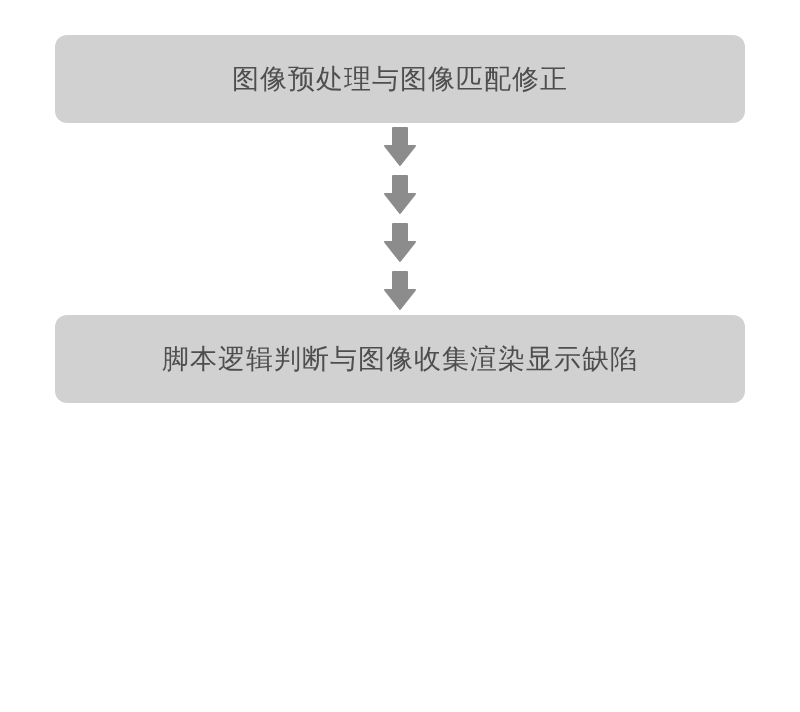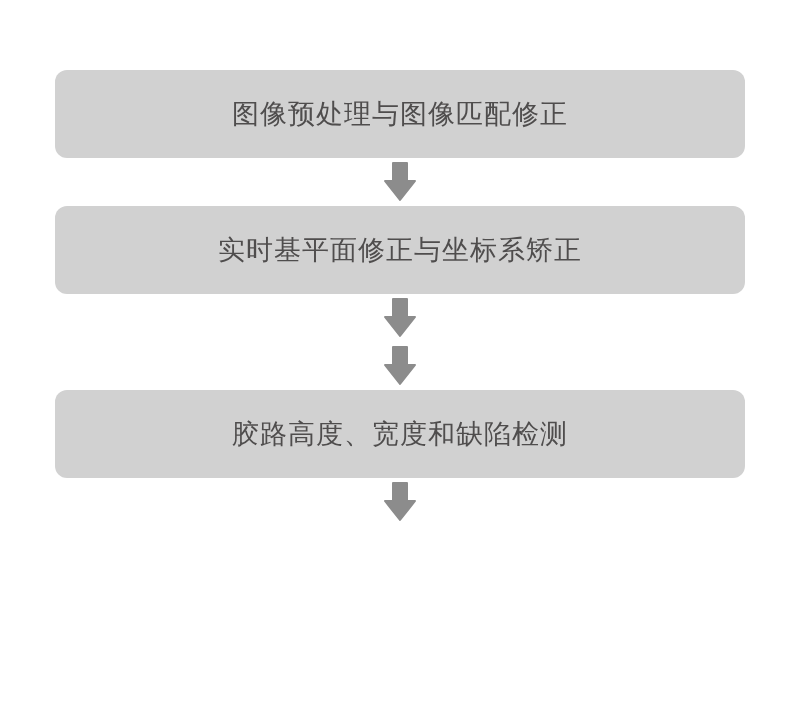--- a/index.html
+++ b/index.html
@@ -12,21 +12,21 @@
     height: 712px;
     font-family: "Liberation Sans", "DejaVu Sans", sans-serif;
     overflow: hidden;
   }
   .flow {
     width: 800px;
     height: 712px;
     display: flex;
     flex-direction: column;
     align-items: center;
-    padding-top: 70px;
+    padding-top: 35px;
     box-sizing: border-box;
   }
   .flow-box {
     width: 690px;
     height: 88px;
     background: #d1d1d1;
     border-radius: 12px;
     display: flex;
     align-items: center;
     justify-content: center;
@@ -59,41 +59,38 @@
   <div class="flow-box">
     <span class="label">图像预处理与图像匹配修正</span>
   </div>
 
   <div class="flow-arrow">
     <svg width="34" height="40" viewBox="0 0 34 40" aria-hidden="true">
       <path d="M10 1 L24 1 L24 19 L32 19 L17 38 L2 19 L10 19 Z" fill="#8c8c8c" stroke="#8c8c8c" stroke-width="2" stroke-linejoin="round"></path>
     </svg>
   </div>
 
-  <div class="flow-box">
-    <span class="label">实时基平面修正与坐标系矫正</span>
+
+  <div class="flow-arrow">
+    <svg width="34" height="40" viewBox="0 0 34 40" aria-hidden="true">
+      <path d="M10 1 L24 1 L24 19 L32 19 L17 38 L2 19 L10 19 Z" fill="#8c8c8c" stroke="#8c8c8c" stroke-width="2" stroke-linejoin="round"></path>
+    </svg>
   </div>
+
 
   <div class="flow-arrow">
     <svg width="34" height="40" viewBox="0 0 34 40" aria-hidden="true">
       <path d="M10 1 L24 1 L24 19 L32 19 L17 38 L2 19 L10 19 Z" fill="#8c8c8c" stroke="#8c8c8c" stroke-width="2" stroke-linejoin="round"></path>
     </svg>
   </div>
 
 
   <div class="flow-arrow">
     <svg width="34" height="40" viewBox="0 0 34 40" aria-hidden="true">
       <path d="M10 1 L24 1 L24 19 L32 19 L17 38 L2 19 L10 19 Z" fill="#8c8c8c" stroke="#8c8c8c" stroke-width="2" stroke-linejoin="round"></path>
     </svg>
   </div>
 
   <div class="flow-box">
-    <span class="label">胶路高度、宽度和缺陷检测</span>
+    <span class="label">脚本逻辑判断与图像收集渲染显示缺陷</span>
   </div>
-
-  <div class="flow-arrow">
-    <svg width="34" height="40" viewBox="0 0 34 40" aria-hidden="true">
-      <path d="M10 1 L24 1 L24 19 L32 19 L17 38 L2 19 L10 19 Z" fill="#8c8c8c" stroke="#8c8c8c" stroke-width="2" stroke-linejoin="round"></path>
-    </svg>
-  </div>
-
 
 </div>
 
 </body></html>

